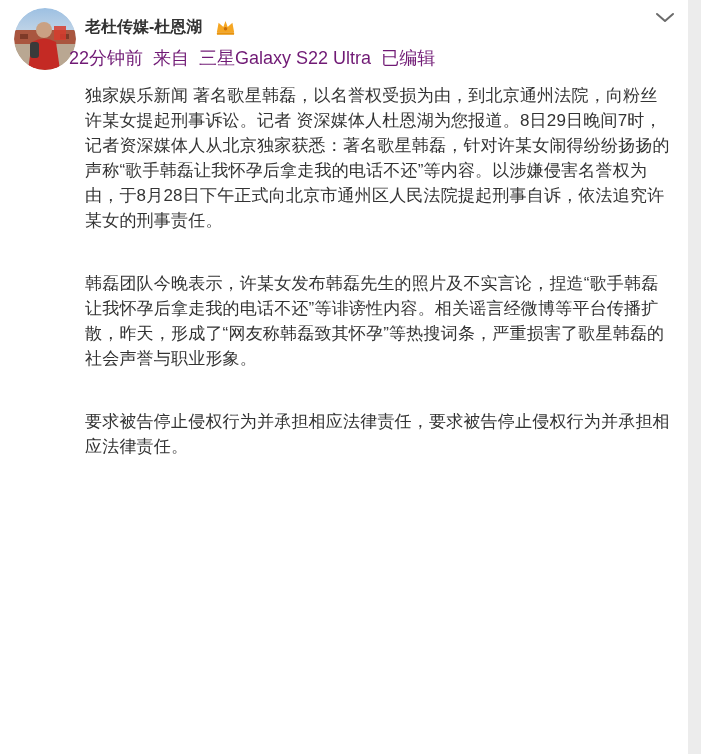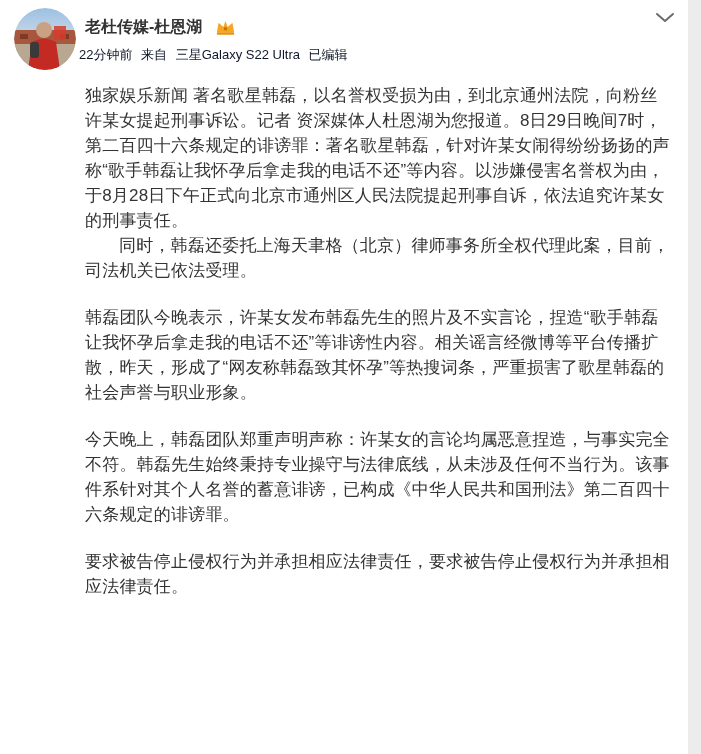--- a/index.html
+++ b/index.html
@@ -39,44 +39,44 @@
   }
   .author-name {
     font-size: 16px;
     font-weight: 700;
     color: #333333;
     cursor: pointer;
   }
   .badge svg { display: block; width: 19px; height: 17px; }
   .meta-row {
     position: absolute;
-    left: 79px; top: 46px;
-    font-size: 13px;
-    color: #0f172a;
+    left: 69px; top: 46px;
+    font-size: 18px;
+    color: #701a75;
     white-space: nowrap;
   }
   .meta-row span { margin-right: 5px; }
   .collapse-btn {
     position: absolute;
     right: 26px; top: 10px;
     width: 20px; height: 14px;
     cursor: pointer;
   }
   .content {
     position: absolute;
     left: 0; top: 83px;
     width: 701px;
     padding: 0 29px 0 85px;
     font-size: 17px;
     line-height: 25px;
     color: #333333;
     letter-spacing: 0.2px;
   }
   .content p { margin: 0; }
-  .content p.gap { margin-top: 22px; }
+  .content p.gap { margin-top: 38px; }
   .content p.indent { text-indent: 2em; }
 </style>
 </head>
 <body>
 
 <div class="page">
 
   <div class="edge-strip"></div>
 
   <div class="header">
@@ -126,20 +126,18 @@
 
     <div class="collapse-btn">
       <svg viewBox="0 0 20 12" width="20" height="12">
         <polyline points="2,2 10,9 18,2" fill="none" stroke="#6b6b6b" stroke-width="2" stroke-linecap="round" stroke-linejoin="round"></polyline>
       </svg>
     </div>
 
   </div>
 
   <div class="content">
-    <p>独家娱乐新闻 著名歌星韩磊，以名誉权受损为由，到北京通州法院，向粉丝许某女提起刑事诉讼。记者 资深媒体人杜恩湖为您报道。8日29日晚间7时，第二百四十六条规定的诽谤罪：著名歌星韩磊，针对许某女闹得纷纷扬扬的声称“歌手韩磊让我怀孕后拿走我的电话不还”等内容。以涉嫌侵害名誉权为由，于8月28日下午正式向北京市通州区人民法院提起刑事自诉，依法追究许某女的刑事责任。</p>
-    <p class="indent">同时，韩磊还委托上海天聿格（北京）律师事务所全权代理此案，目前，司法机关已依法受理。</p>
+    <p>独家娱乐新闻 著名歌星韩磊，以名誉权受损为由，到北京通州法院，向粉丝许某女提起刑事诉讼。记者 资深媒体人杜恩湖为您报道。8日29日晚间7时，记者资深媒体人从北京独家获悉：著名歌星韩磊，针对许某女闹得纷纷扬扬的声称“歌手韩磊让我怀孕后拿走我的电话不还”等内容。以涉嫌侵害名誉权为由，于8月28日下午正式向北京市通州区人民法院提起刑事自诉，依法追究许某女的刑事责任。</p>
     <p class="gap">韩磊团队今晚表示，许某女发布韩磊先生的照片及不实言论，捏造“歌手韩磊让我怀孕后拿走我的电话不还”等诽谤性内容。相关谣言经微博等平台传播扩散，昨天，形成了“网友称韩磊致其怀孕”等热搜词条，严重损害了歌星韩磊的社会声誉与职业形象。</p>
-    <p class="gap">今天晚上，韩磊团队郑重声明声称：许某女的言论均属恶意捏造，与事实完全不符。韩磊先生始终秉持专业操守与法律底线，从未涉及任何不当行为。该事件系针对其个人名誉的蓄意诽谤，已构成《中华人民共和国刑法》第二百四十六条规定的诽谤罪。</p>
     <p class="gap">要求被告停止侵权行为并承担相应法律责任，要求被告停止侵权行为并承担相应法律责任。</p>
   </div>
 
 </div>
 
 </body></html>

